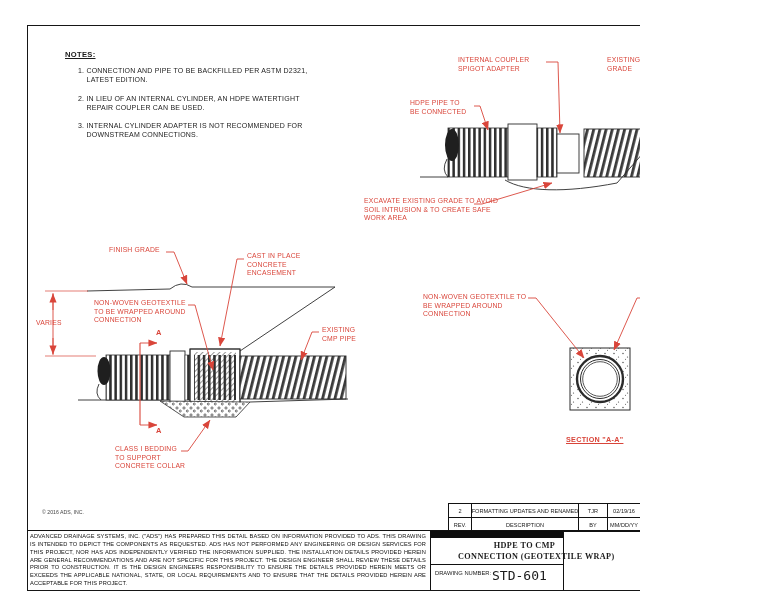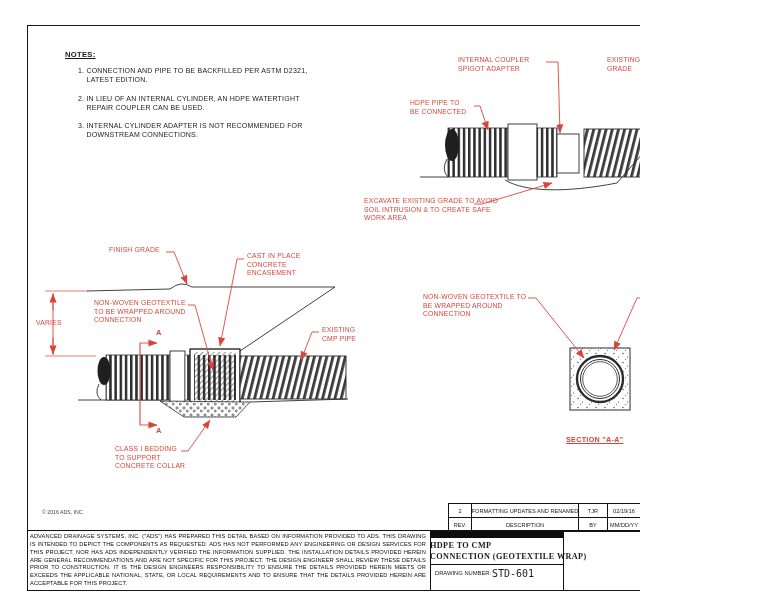--- a/index.html
+++ b/index.html
@@ -30,26 +30,26 @@
   .c-rev{width:22px;} .c-desc{width:106px;} .c-by{width:28px;} .c-date{width:32px;} .c-chkd{flex:1;}
   #rev-void{position:absolute;left:660px;top:503px;width:87px;height:27px;
             background:repeating-linear-gradient(112deg,#0e0e0e 0 15px,#f2f2f2 15px 16.5px);}
   
   #bottom-strip{position:absolute;left:27px;top:530px;width:719px;height:59px;border-top:1px solid #111;}
   #disclaimer{position:absolute;left:3px;top:2px;width:396px;font-size:5.7px;line-height:7.85px;
               text-align:justify;color:#101010;letter-spacing:.1px;}
   .vdiv{position:absolute;top:0;bottom:0;width:0;border-left:1px solid #111;}
   #title-block{position:absolute;left:403px;top:0;width:133px;height:59px;}
   #title-bar{position:absolute;left:0;top:0;width:100%;height:6.5px;background:#0d0d0d;}
-  #tb-title{position:absolute;left:0;top:9px;width:100%;
+  #tb-title{position:absolute;left:0;top:9px;width:100%;text-align:center;
             font-family:"Liberation Serif",serif;font-weight:bold;font-size:8.2px;line-height:11px;
-            letter-spacing:.4px;white-space:pre;}
+            letter-spacing:.4px;white-space:pre;padding-left:28px;}
   #tb-sep{position:absolute;left:0;top:33px;width:100%;border-top:1px solid #111;}
   #tb-dn-label{position:absolute;left:5px;top:39px;font-size:5.8px;}
-  #tb-dn-value{position:absolute;left:62px;top:37px;font-family:"DejaVu Sans Mono",monospace;font-size:10px;}
+  #tb-dn-value{position:absolute;left:62px;top:37px;font-family:"DejaVu Sans Mono",monospace;font-size:13px;}
   #logo-block{position:absolute;left:536px;top:0;width:134px;height:59px;}
   #ads-logo{position:absolute;left:7px;top:8px;height:24px;display:flex;align-items:flex-end;}
   .slash{display:inline-block;width:4.5px;height:20px;background:#8dc63f;transform:skewX(-28deg);margin-right:2.5px;}
   #ads-name{font-weight:900;font-size:25px;line-height:21px;letter-spacing:-1px;color:#0c0c0c;
             font-family:"Liberation Sans",sans-serif;margin-left:2px;}
   #ads-tagline{position:absolute;left:8px;top:35px;font-size:4.6px;color:#333;}
   #ads-address{position:absolute;left:79px;top:13px;font-size:5.2px;line-height:6.8px;color:#222;white-space:pre;}
   #fields-block{position:absolute;left:670px;top:0;width:49px;height:59px;}
   .fld-row{position:absolute;left:0;width:100%;height:11.8px;border-bottom:1px solid #111;}
   .fld-row:last-child{border-bottom:none;}

